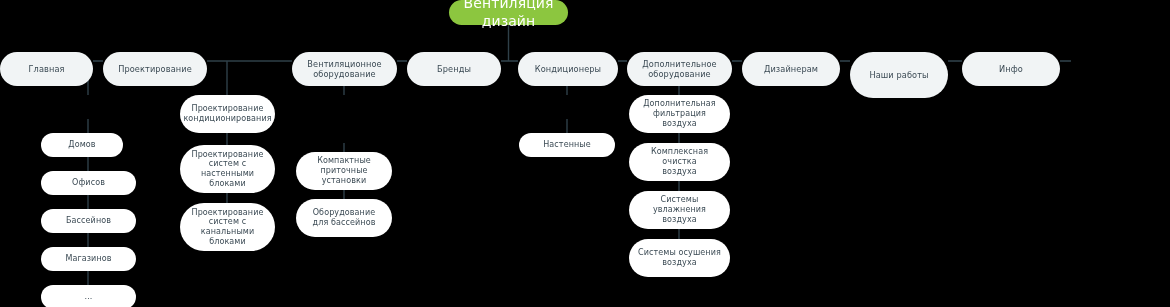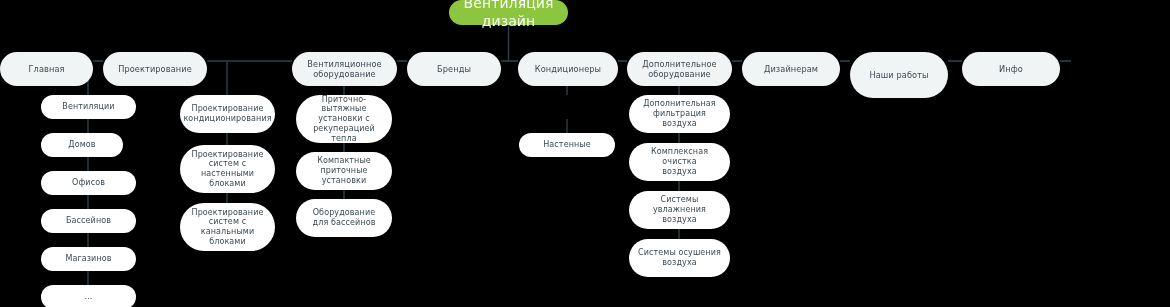--- a/index.html
+++ b/index.html
@@ -96,37 +96,33 @@
     <div class="node lvl1" style="left: 103px; top: 44px; width: 104px; height: 34px;"><span class="lbl">Проектирование</span></div>
     <div class="node lvl1" style="left: 292px; top: 44px; width: 105px; height: 34px;"><span class="lbl">Вентиляционное
 оборудование</span></div>
     <div class="node lvl1" style="left: 407px; top: 44px; width: 94px; height: 34px;"><span class="lbl">Бренды</span></div>
     <div class="node lvl1" style="left: 518px; top: 44px; width: 100px; height: 34px;"><span class="lbl">Кондиционеры</span></div>
     <div class="node lvl1" style="left: 627px; top: 44px; width: 105px; height: 34px;"><span class="lbl">Дополнительное
 оборудование</span></div>
     <div class="node lvl1" style="left: 742px; top: 44px; width: 98px; height: 34px;"><span class="lbl">Дизайнерам</span></div>
     <div class="node lvl1" style="left: 850px; top: 44px; width: 98px; height: 46px;"><span class="lbl">Наши работы</span></div>
     <div class="node lvl1" style="left: 962px; top: 44px; width: 98px; height: 34px;"><span class="lbl">Инфо</span></div>
-    <div class="node lvl2" style="left: 41px; top: 95px; width: 95px; height: 24px;"><span class="lbl">Вентиляции</span></div>
     <div class="node lvl2" style="left: 41px; top: 133px; width: 82px; height: 24px;"><span class="lbl">Домов</span></div>
     <div class="node lvl2" style="left: 41px; top: 171px; width: 95px; height: 24px;"><span class="lbl">Офисов</span></div>
     <div class="node lvl2" style="left: 41px; top: 247px; width: 95px; height: 24px;"><span class="lbl">Магазинов</span></div>
     <div class="node lvl2" style="left: 41px; top: 209px; width: 95px; height: 24px;"><span class="lbl">Бассейнов</span></div>
     <div class="node lvl2" style="left: 41px; top: 285px; width: 95px; height: 24px;"><span class="lbl">...</span></div>
     <div class="node lvl2" style="left: 180px; top: 95px; width: 95px; height: 38px;"><span class="lbl">Проектирование
 кондиционирования</span></div>
     <div class="node lvl2" style="left: 180px; top: 145px; width: 95px; height: 48px;"><span class="lbl">Проектирование
 систем с настенными
 блоками</span></div>
     <div class="node lvl2" style="left: 180px; top: 203px; width: 95px; height: 48px;"><span class="lbl">Проектирование
 систем с канальными
 блоками</span></div>
-    <div class="node lvl2" style="left: 296px; top: 95px; width: 96px; height: 48px;"><span class="lbl">Приточно-вытяжные
-установки с
-рекуперацией тепла</span></div>
     <div class="node lvl2" style="left: 296px; top: 152px; width: 96px; height: 38px;"><span class="lbl">Компактные
 приточные установки</span></div>
     <div class="node lvl2" style="left: 296px; top: 199px; width: 96px; height: 38px;"><span class="lbl">Оборудование
 для бассейнов</span></div>
     <div class="node lvl2" style="left: 519px; top: 133px; width: 96px; height: 24px;"><span class="lbl">Настенные</span></div>
     <div class="node lvl2" style="left: 629px; top: 95px; width: 101px; height: 38px;"><span class="lbl">Дополнительная
 фильтрация воздуха</span></div>
     <div class="node lvl2" style="left: 629px; top: 143px; width: 101px; height: 38px;"><span class="lbl">Комплексная очистка
 воздуха</span></div>
     <div class="node lvl2" style="left: 629px; top: 191px; width: 101px; height: 38px; justify-content: flex-end;"><span class="lbl">Системы увлажнения

